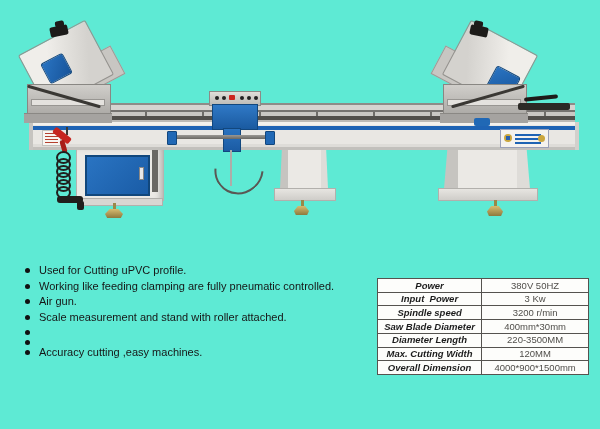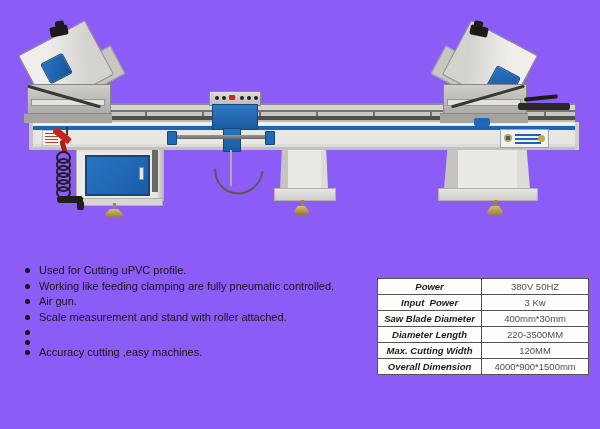--- a/index.html
+++ b/index.html
@@ -1,16 +1,16 @@
 <!DOCTYPE html>
 <html><head>
 <meta charset="utf-8">
 <style>
   html,body{margin:0;padding:0;background:#fff;}
-  #page{position:relative;width:600px;height:429px;background:#8b5cf6;overflow:hidden;
+  #page{position:relative;width:600px;height:429px;background:#5eead4;overflow:hidden;
         font-family:"Liberation Sans",sans-serif;}
   .abs{position:absolute;}
 
   
   #photo{position:absolute;left:0;top:0;width:600px;height:260px;}
 
   
   .cab-body{left:76px;top:149px;width:86px;height:50px;background:#eceae6;border:1px solid #b6b4b0;
             box-shadow:inset -6px 0 7px -4px #aaa8a4;}
   .cab-door{left:85px;top:155px;width:61px;height:37px;background:linear-gradient(135deg,#2a74c2,#1a5ca6);
@@ -245,20 +245,24 @@
     <tbody>
       <tr>
           <th>Power</th>
           <td>380V 50HZ</td>
         </tr>
       <tr>
           <th>Input  Power</th>
           <td>3 Kw</td>
         </tr>
       <tr>
+          <th>Spindle speed</th>
+          <td>3200 r/min</td>
+        </tr>
+      <tr>
           <th>Saw Blade Diameter</th>
           <td>400mm*30mm</td>
         </tr>
       <tr>
           <th>Diameter Length</th>
           <td>220-3500MM</td>
         </tr>
       <tr>
           <th>Max. Cutting Width</th>
           <td>120MM</td>

